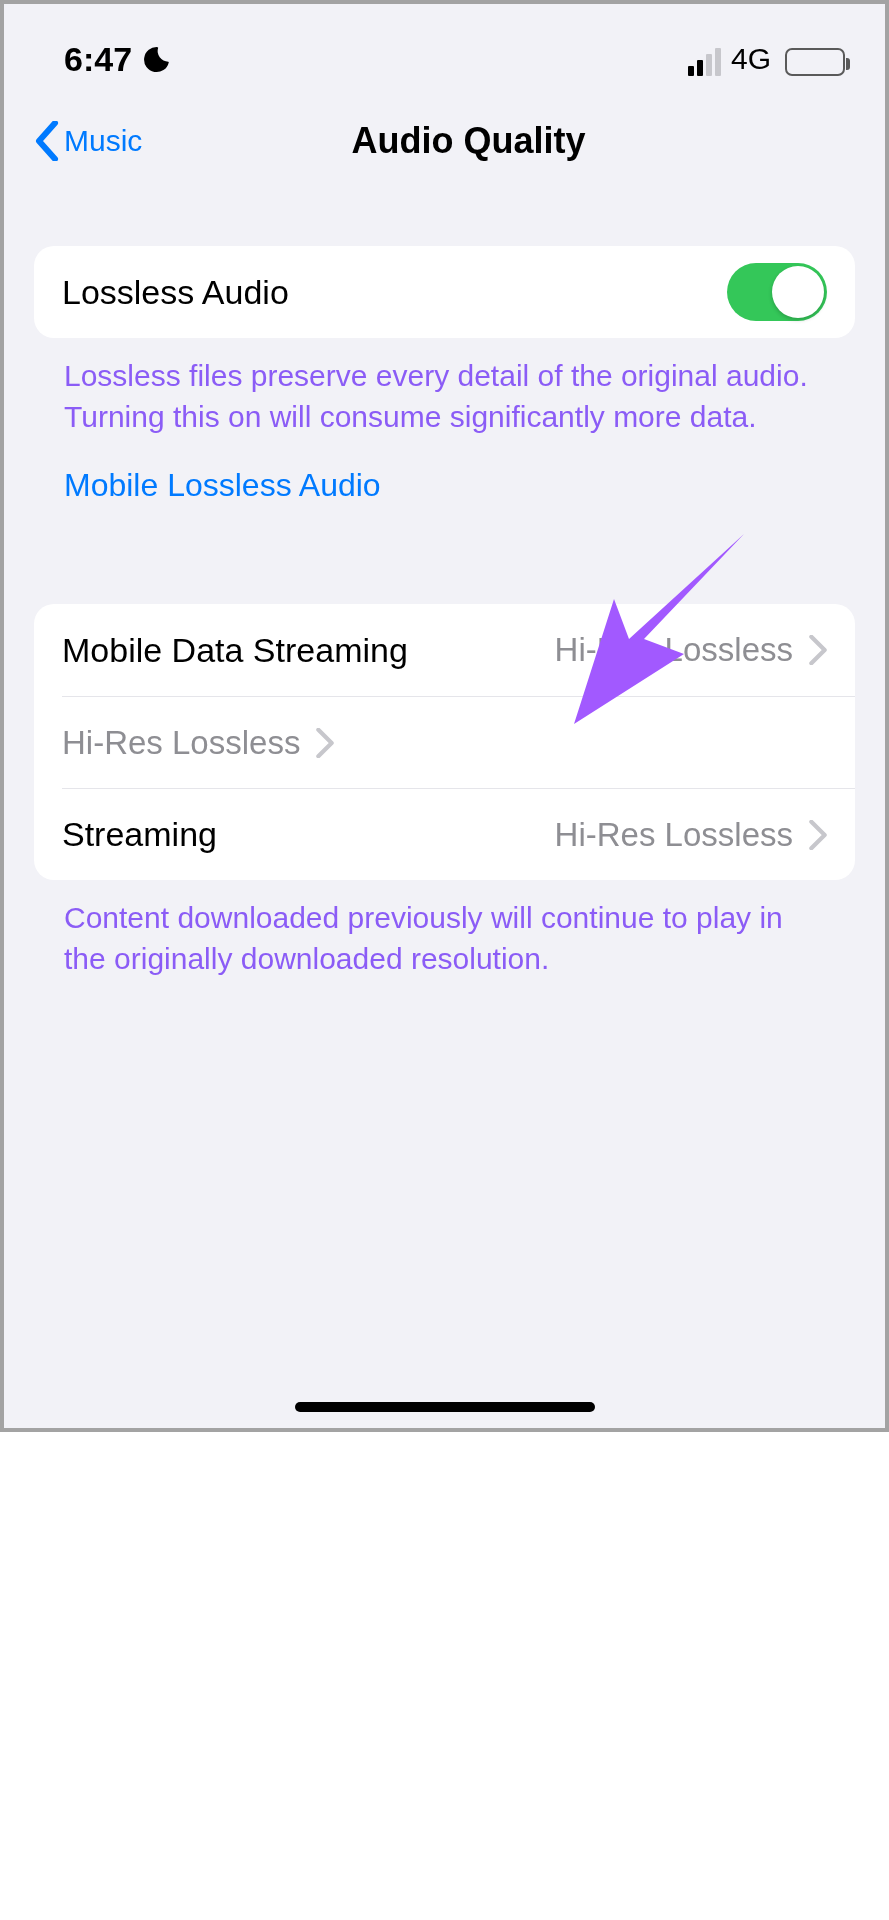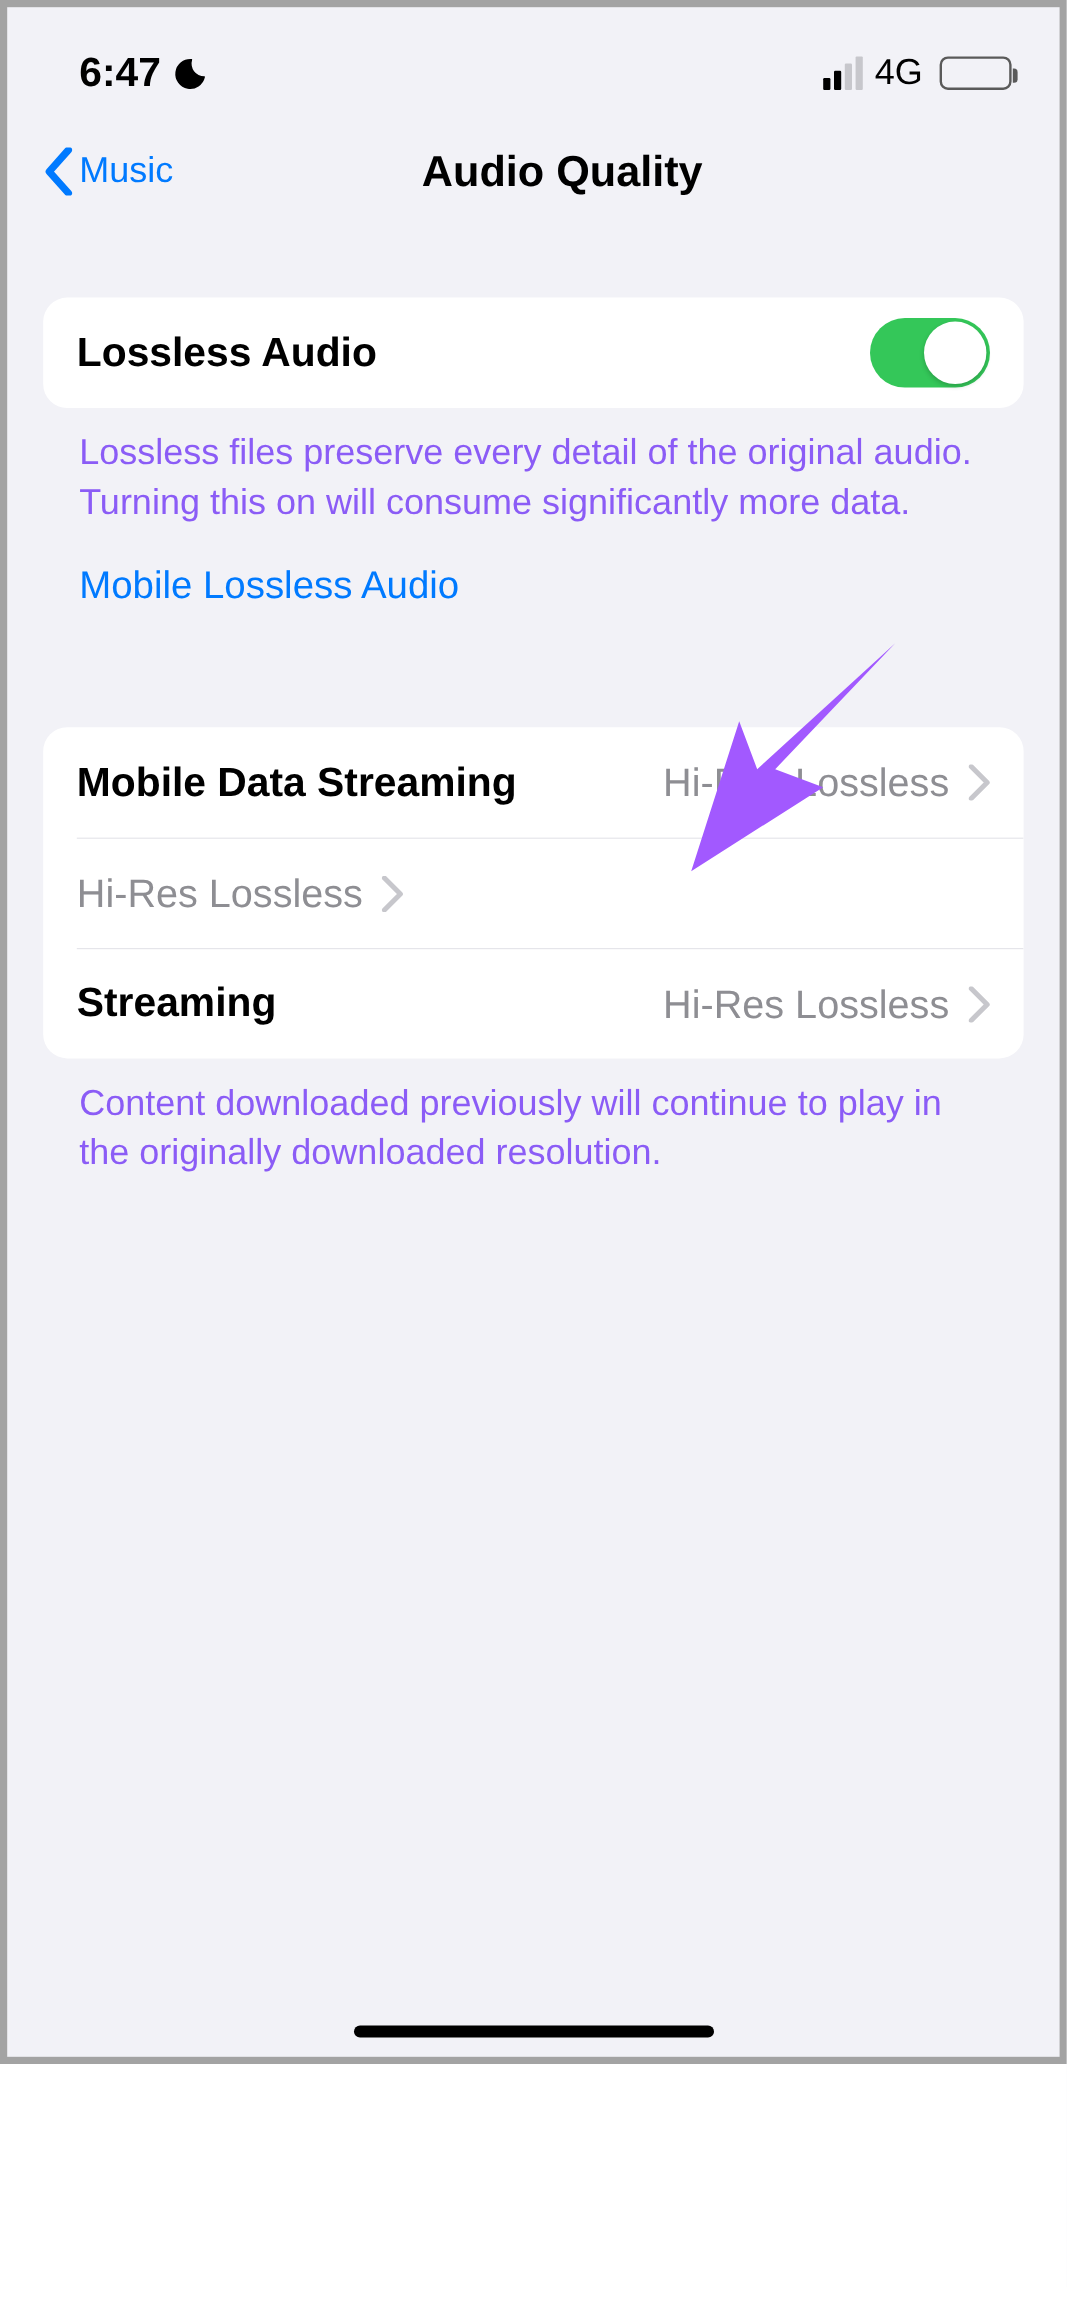--- a/index.html
+++ b/index.html
@@ -5,22 +5,22 @@
   * { box-sizing: border-box; margin: 0; padding: 0; }
   html, body { width: 100%; height: 100%; }
   body {
     font-family: -apple-system, "Helvetica Neue", Helvetica, Arial, sans-serif;
     background: #fff;
     display: flex;
     justify-content: center;
   }
   .device-frame {
     width: 889px;
-    height: 1720px;
-    border: 6px solid #a3a3a3;
+    height: 1432px;
+    border: 4px solid #a3a3a3;
     background: #f2f2f7;
     position: relative;
     overflow: hidden;
   }
   
   .status-bar {
     display: flex;
     justify-content: space-between;
     align-items: center;
     padding: 28px 40px 10px 60px;
@@ -29,21 +29,21 @@
   .status-left {
     display: flex;
     align-items: center;
     gap: 10px;
     font-size: 34px;
     font-weight: 600;
     color: #000;
   }
   .status-right {
     display: flex;
-    align-items: center;
+    align-items: flex-end;
     gap: 8px;
   }
   .moon-icon svg { display:block; }
   .signal-bars { display: flex; align-items: flex-end; gap: 3px; }
   .signal-bars span {
     width: 6px;
     background: #c7c7cc;
     border-radius: 1px;
   }
   .signal-bars span:nth-child(1){height:10px;background:#000;}
@@ -111,21 +111,21 @@
   .row{
     display:flex;
     align-items:center;
     justify-content:space-between;
     min-height:92px;
     padding: 0 28px;
     font-size:34px;
     color:#000;
   }
   .row + .row { border-top: 1px solid #e5e5ea; margin-left:28px; padding-left:0; }
-  .row-left{ font-weight:700; }
+  .row-left{ font-weight:400; }
   .row-right{
     display:flex;
     align-items:center;
     gap:16px;
     color:#8e8e93;
     font-size:33px;
   }
   .chevron-right svg{display:block;}
   .toggle{
     width:100px; height:58px;

